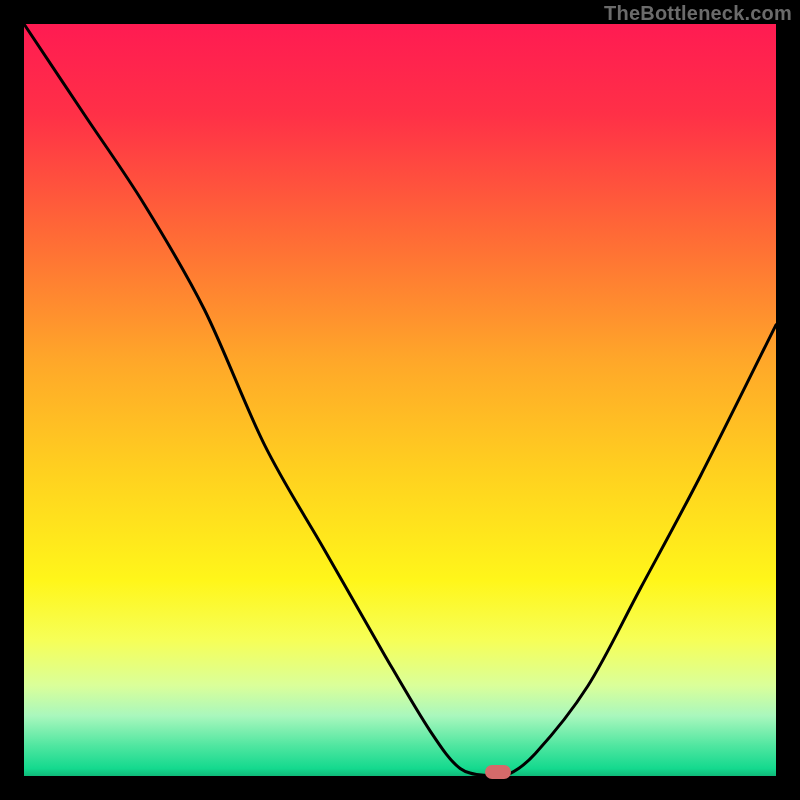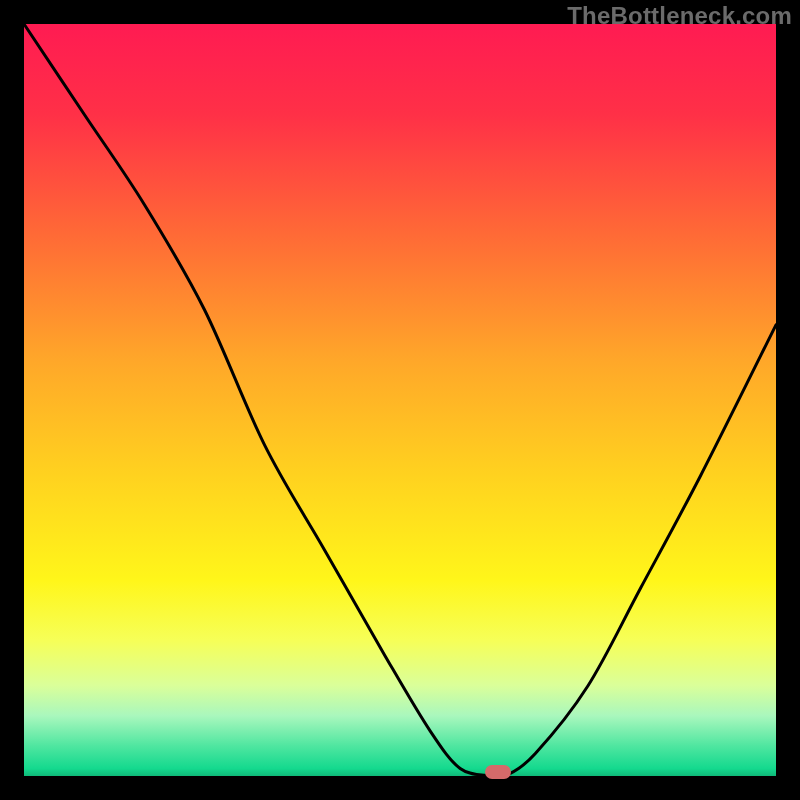--- a/index.html
+++ b/index.html
@@ -24,21 +24,21 @@
     top: 24px;
     width: 752px;
     height: 752px;
     
   }
   .watermark {
     position: absolute;
     top: 2px;
     right: 8px;
     font-family: Arial, Helvetica, sans-serif;
-    font-size: 24px;
+    font-size: 20px;
     font-weight: 600;
     color: #6b6b6b;
     letter-spacing: 0.2px;
     user-select: none;
   }
   svg.curve {
     position: absolute;
     left: 24px;
     top: 24px;
     width: 752px;

